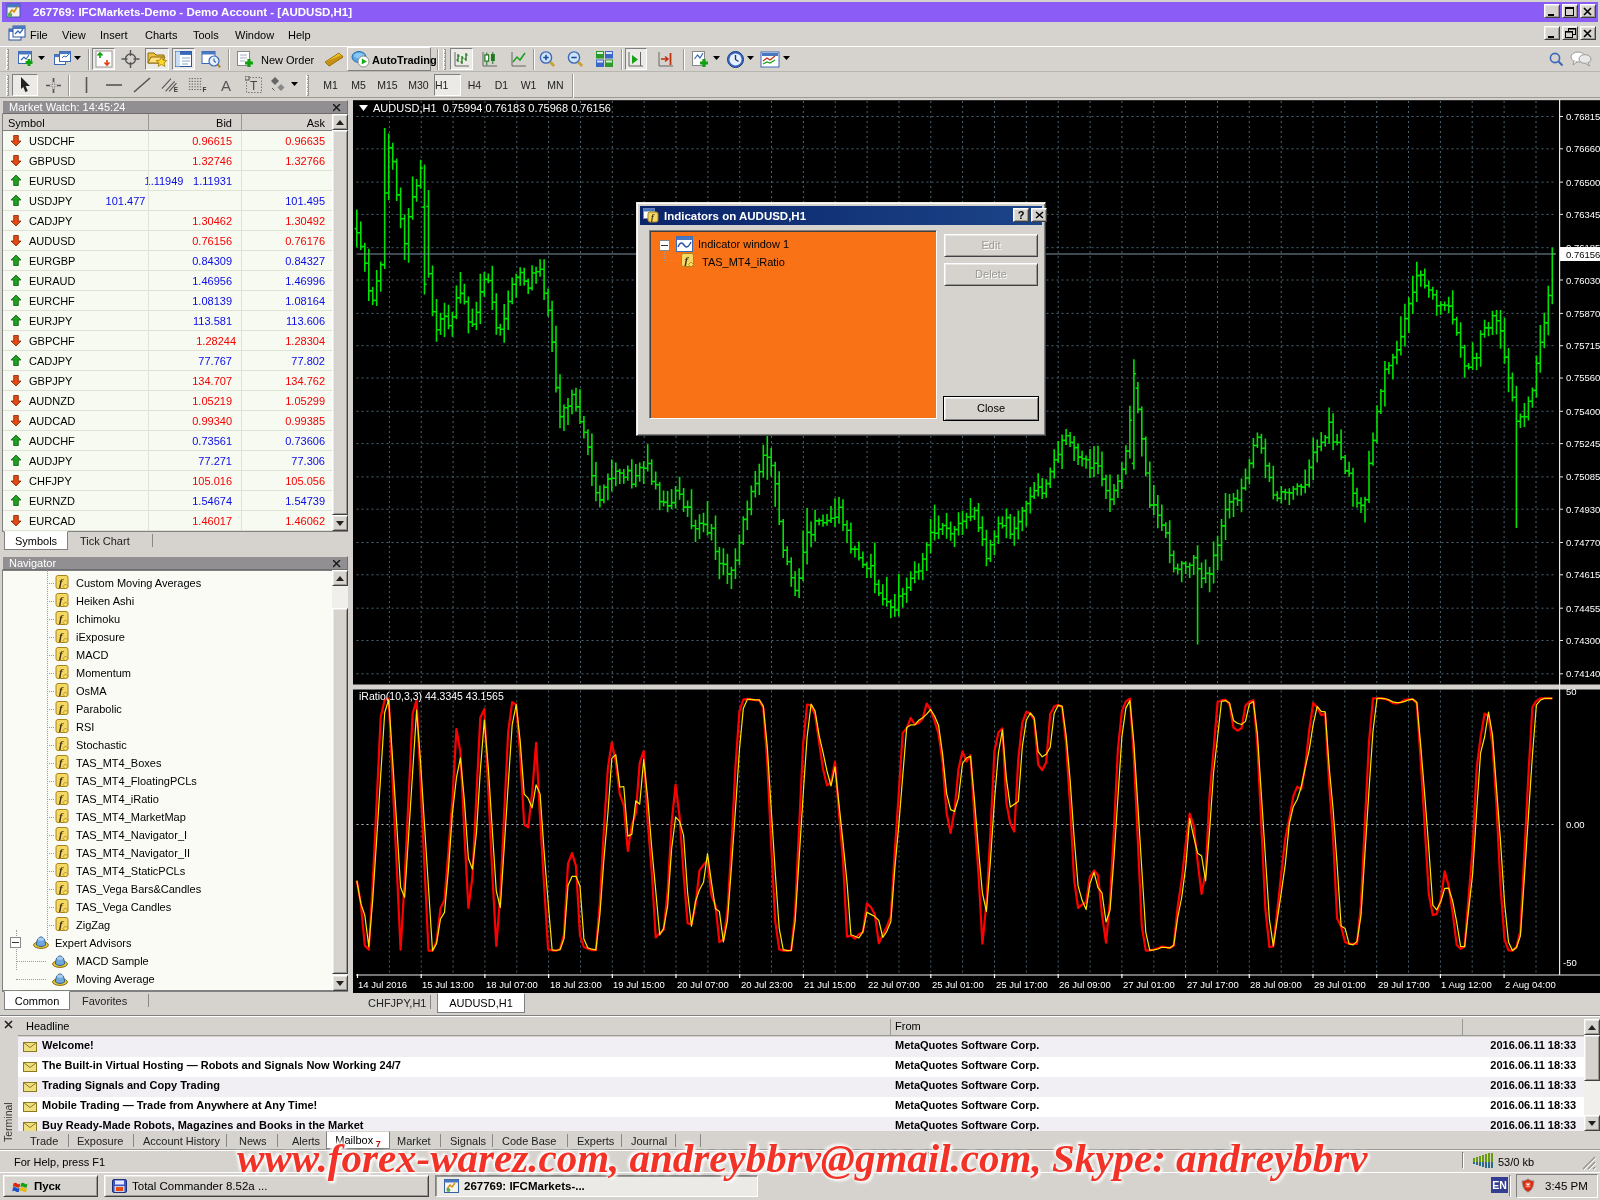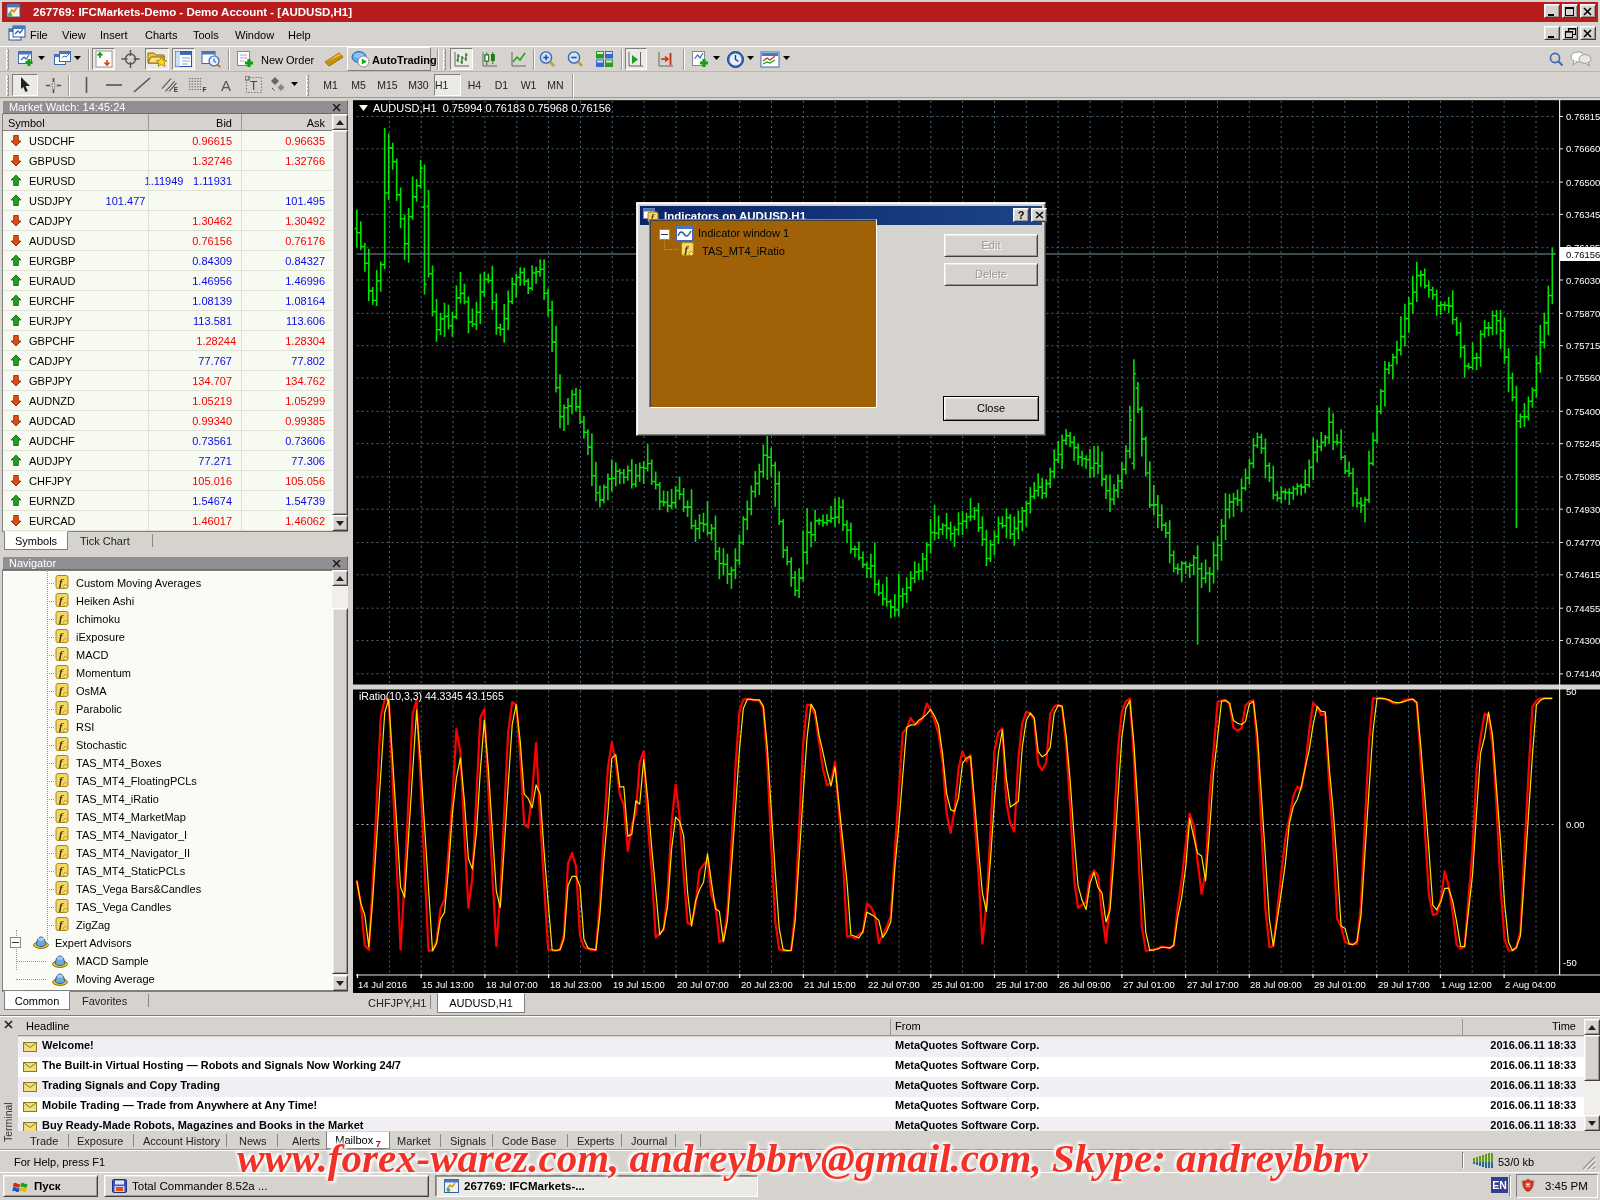--- a/index.html
+++ b/index.html
@@ -13,21 +13,21 @@
 .tbtn.on{background:#eceae6;border:1px solid;border-color:#808080 #fff #fff #808080}
 .sep{width:1px;background:#9a9893;box-shadow:1px 0 0 #fff}
 .grip{width:3px;border-left:1px solid #fff;border-right:1px solid #9a9893;background:repeating-linear-gradient(180deg,#9a9893 0 1px,#fff 1px 2px,#d6d3ce 2px 4px)}
 .ptitle{background:#918f91;color:#fff;font-size:11px;border:1px solid;border-color:#d6d3ce #6e6c6e #6e6c6e #d6d3ce;line-height:12px}
 .wctl{width:16px;height:14px;background:#d6d3ce;border:1px solid;border-color:#fff #404040 #404040 #fff;box-shadow:inset 1px 1px 0 #e9e7e3,inset -1px -1px 0 #9a9893;display:flex;align-items:center;justify-content:center}
 .tab{background:#fff;border:1px solid #808080;border-top:1px solid #fff;font-size:11px;text-align:center}
 .sb{background:#d6d3ce;border:1px solid;border-color:#fff #404040 #404040 #fff;box-shadow:inset 1px 1px 0 #e9e7e3,inset -1px -1px 0 #9a9893;display:flex;align-items:center;justify-content:center}
 .sbtrack{background:#f1efec}
 .red{color:#f40000}.blue{color:#0a0ae4}
 </style></head><body>
-<div class="a" style="left:0;top:0;width:1600px;height:22px;background:#b91c1c;border-top:2px solid #d6d3ce;border-left:2px solid #d6d3ce;border-right:2px solid #d6d3ce">
+<div class="a" style="left:0;top:0;width:1600px;height:22px;background:#8b5cf6;border-top:2px solid #d6d3ce;border-left:2px solid #d6d3ce;border-right:2px solid #d6d3ce">
     <svg class="a" style="left:3px;top:1px" width="17" height="17" viewBox="0 0 17 17">
       <rect x="2" y="1" width="13" height="13" fill="#f6f3ee" stroke="#365fa0"></rect>
       <rect x="2" y="1" width="13" height="3.4" fill="#4a78c0"></rect>
       <path d="M4 11l3-4 2 2 3-5" stroke="#d09010" stroke-width="1.6" fill="none"></path>
       <circle cx="5" cy="12" r="2.3" fill="#58b058"></circle>
     </svg>
     <div class="a" style="left:31px;top:4px;color:#fff;font-weight:bold;font-size:11.5px">267769: IFCMarkets-Demo - Demo Account - [AUDUSD,H1]</div>
   </div>
 <div class="a wctl" style="left:1544px;top:4px">
     <svg width="10" height="9">
@@ -854,21 +854,21 @@
         <text x="8" y="12" font-size="8.5" font-style="italic" font-weight="bold" font-family="Liberation Serif" fill="#403010">f</text>
       </svg>
       <div class="a" style="left:24px;top:4px;color:#fff;font-weight:bold;font-size:11.5px">Indicators on AUDUSD,H1</div>
       <div class="a wctl" style="left:373px;top:1.5px;font-weight:bold;font-size:11px">?</div>
       <div class="a wctl" style="left:391px;top:1.5px">
         <svg width="9" height="8">
           <path d="M1 1l7 6M8 1l-7 6" stroke="#000" stroke-width="1.5"></path>
         </svg>
       </div>
     </div>
-    <div class="a" style="left:12px;top:16px;width:228px;height:189px;background:#a16207;border:1px solid;border-color:#808080 #fff #fff #808080;box-shadow:inset 1px 1px 0 #404040">
+    <div class="a" style="left:12px;top:27px;width:288px;height:189px;background:#f97316;border:1px solid;border-color:#808080 #fff #fff #808080;box-shadow:inset 1px 1px 0 #404040">
       <div class="a" style="left:9px;top:9px;width:11px;height:11px;background:#fff;border:1px solid #8a8a8a"></div>
       <div class="a" style="left:11px;top:14px;width:7px;height:1px;background:#333"></div>
       <svg class="a" style="left:26px;top:5px" width="17" height="16" viewBox="0 0 17 16">
         <rect x="0.5" y="0.5" width="16" height="15" fill="#fff" stroke="#3a68b8"></rect>
         <rect x="0.5" y="0.5" width="16" height="3.5" fill="#4a78c0"></rect>
         <path d="M2 11c2-5 4-5 6-2s4 3 7-3" stroke="#2a52a2" stroke-width="1.4" fill="none"></path>
       </svg>
       <div class="a" style="left:48px;top:7px;font-size:11px">Indicator window 1</div>
       <div class="a" style="left:14px;top:21px;width:1px;height:9px;border-left:1px dotted #9a9a9a"></div>
       <div class="a" style="left:14px;top:29px;width:14px;height:1px;border-top:1px dotted #9a9a9a"></div>
@@ -884,21 +884,20 @@
     <div class="a" style="left:306px;top:193px;width:96px;height:25px;background:#d6d3ce;border:1px solid #000;box-shadow:inset 1px 1px 0 #fff,inset -1px -1px 0 #808080,inset 2px 2px 0 #e9e7e3;text-align:center;line-height:23px">Close</div>
   </div>
 <div class="a" style="left:0;top:1015px;width:1600px;height:134px;background:#d6d3ce;border-top:1px solid #808080;box-shadow:inset 0 1px 0 #fff"></div>
 <svg class="a" style="left:4px;top:1020px" width="10" height="10">
     <path d="M1 1l7 7M8 1l-7 7" stroke="#222" stroke-width="1.6"></path>
   </svg>
 <div class="a" style="left:2px;top:1082px;width:14px;height:64px;writing-mode:vertical-rl;transform:rotate(180deg);font-size:10.5px;color:#333;text-align:left;padding-top:4px">Terminal</div>
 <div class="a" style="left:18px;top:1019px;width:1566px;height:17px;background:#d6d3ce;border-bottom:1px solid #9a9893">
     <div class="a" style="left:8px;top:1px">Headline</div>
     <div class="a" style="left:877px;top:1px">From</div>
-    <div class="a" style="left:0;top:1px;width:1558px;text-align:right">Time</div>
     <div class="a" style="left:872px;top:0;width:1px;height:17px;background:#9a9893"></div>
     <div class="a" style="left:1444px;top:0;width:1px;height:17px;background:#9a9893"></div>
   </div>
 <div class="a" style="left:18px;top:1037px;width:1566px;height:20px;background:#f1eff4;overflow:hidden">
     <div class="a" style="left:5px;top:5px"><svg width="14" height="10" viewBox="0 0 14 10">
         <rect x="0.5" y="0.5" width="13" height="9" fill="#f0df80" stroke="#8a7a20"></rect>
         <path d="M0.5 0.5L7 5.5l6.5-5" fill="none" stroke="#8a7a20"></path>
       </svg></div>
     <div class="a" style="left:24px;top:2px;font-weight:bold">Welcome!</div>
     <div class="a" style="left:877px;top:2px;font-weight:bold">MetaQuotes Software Corp.</div>

